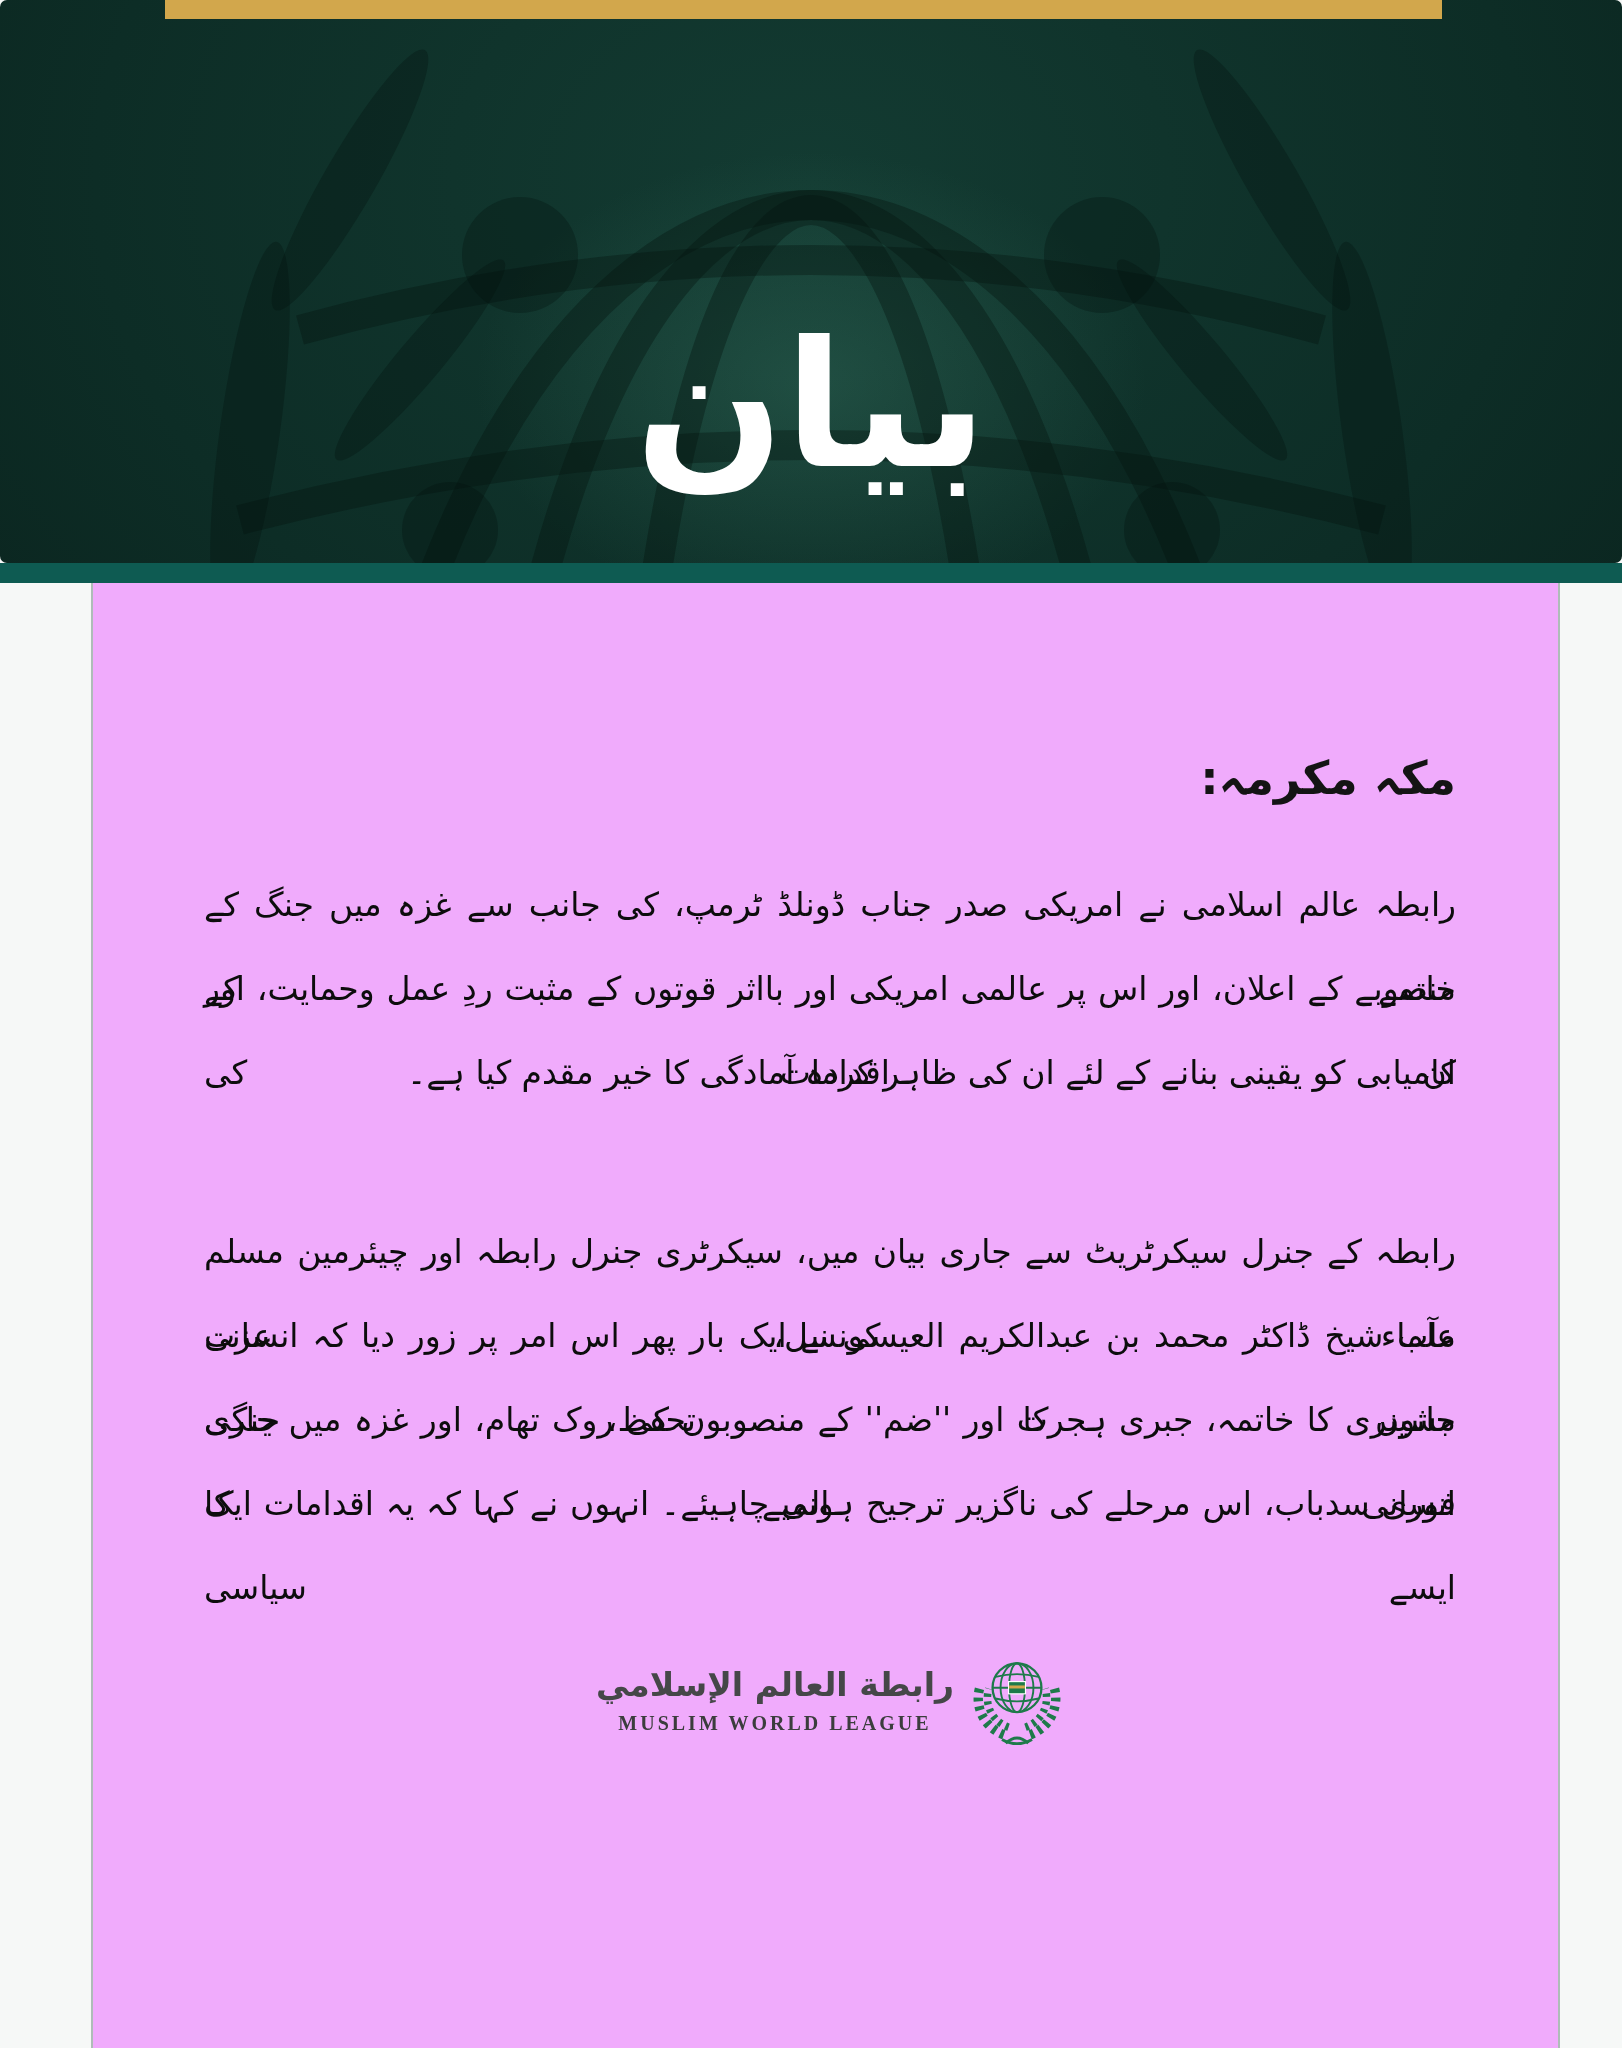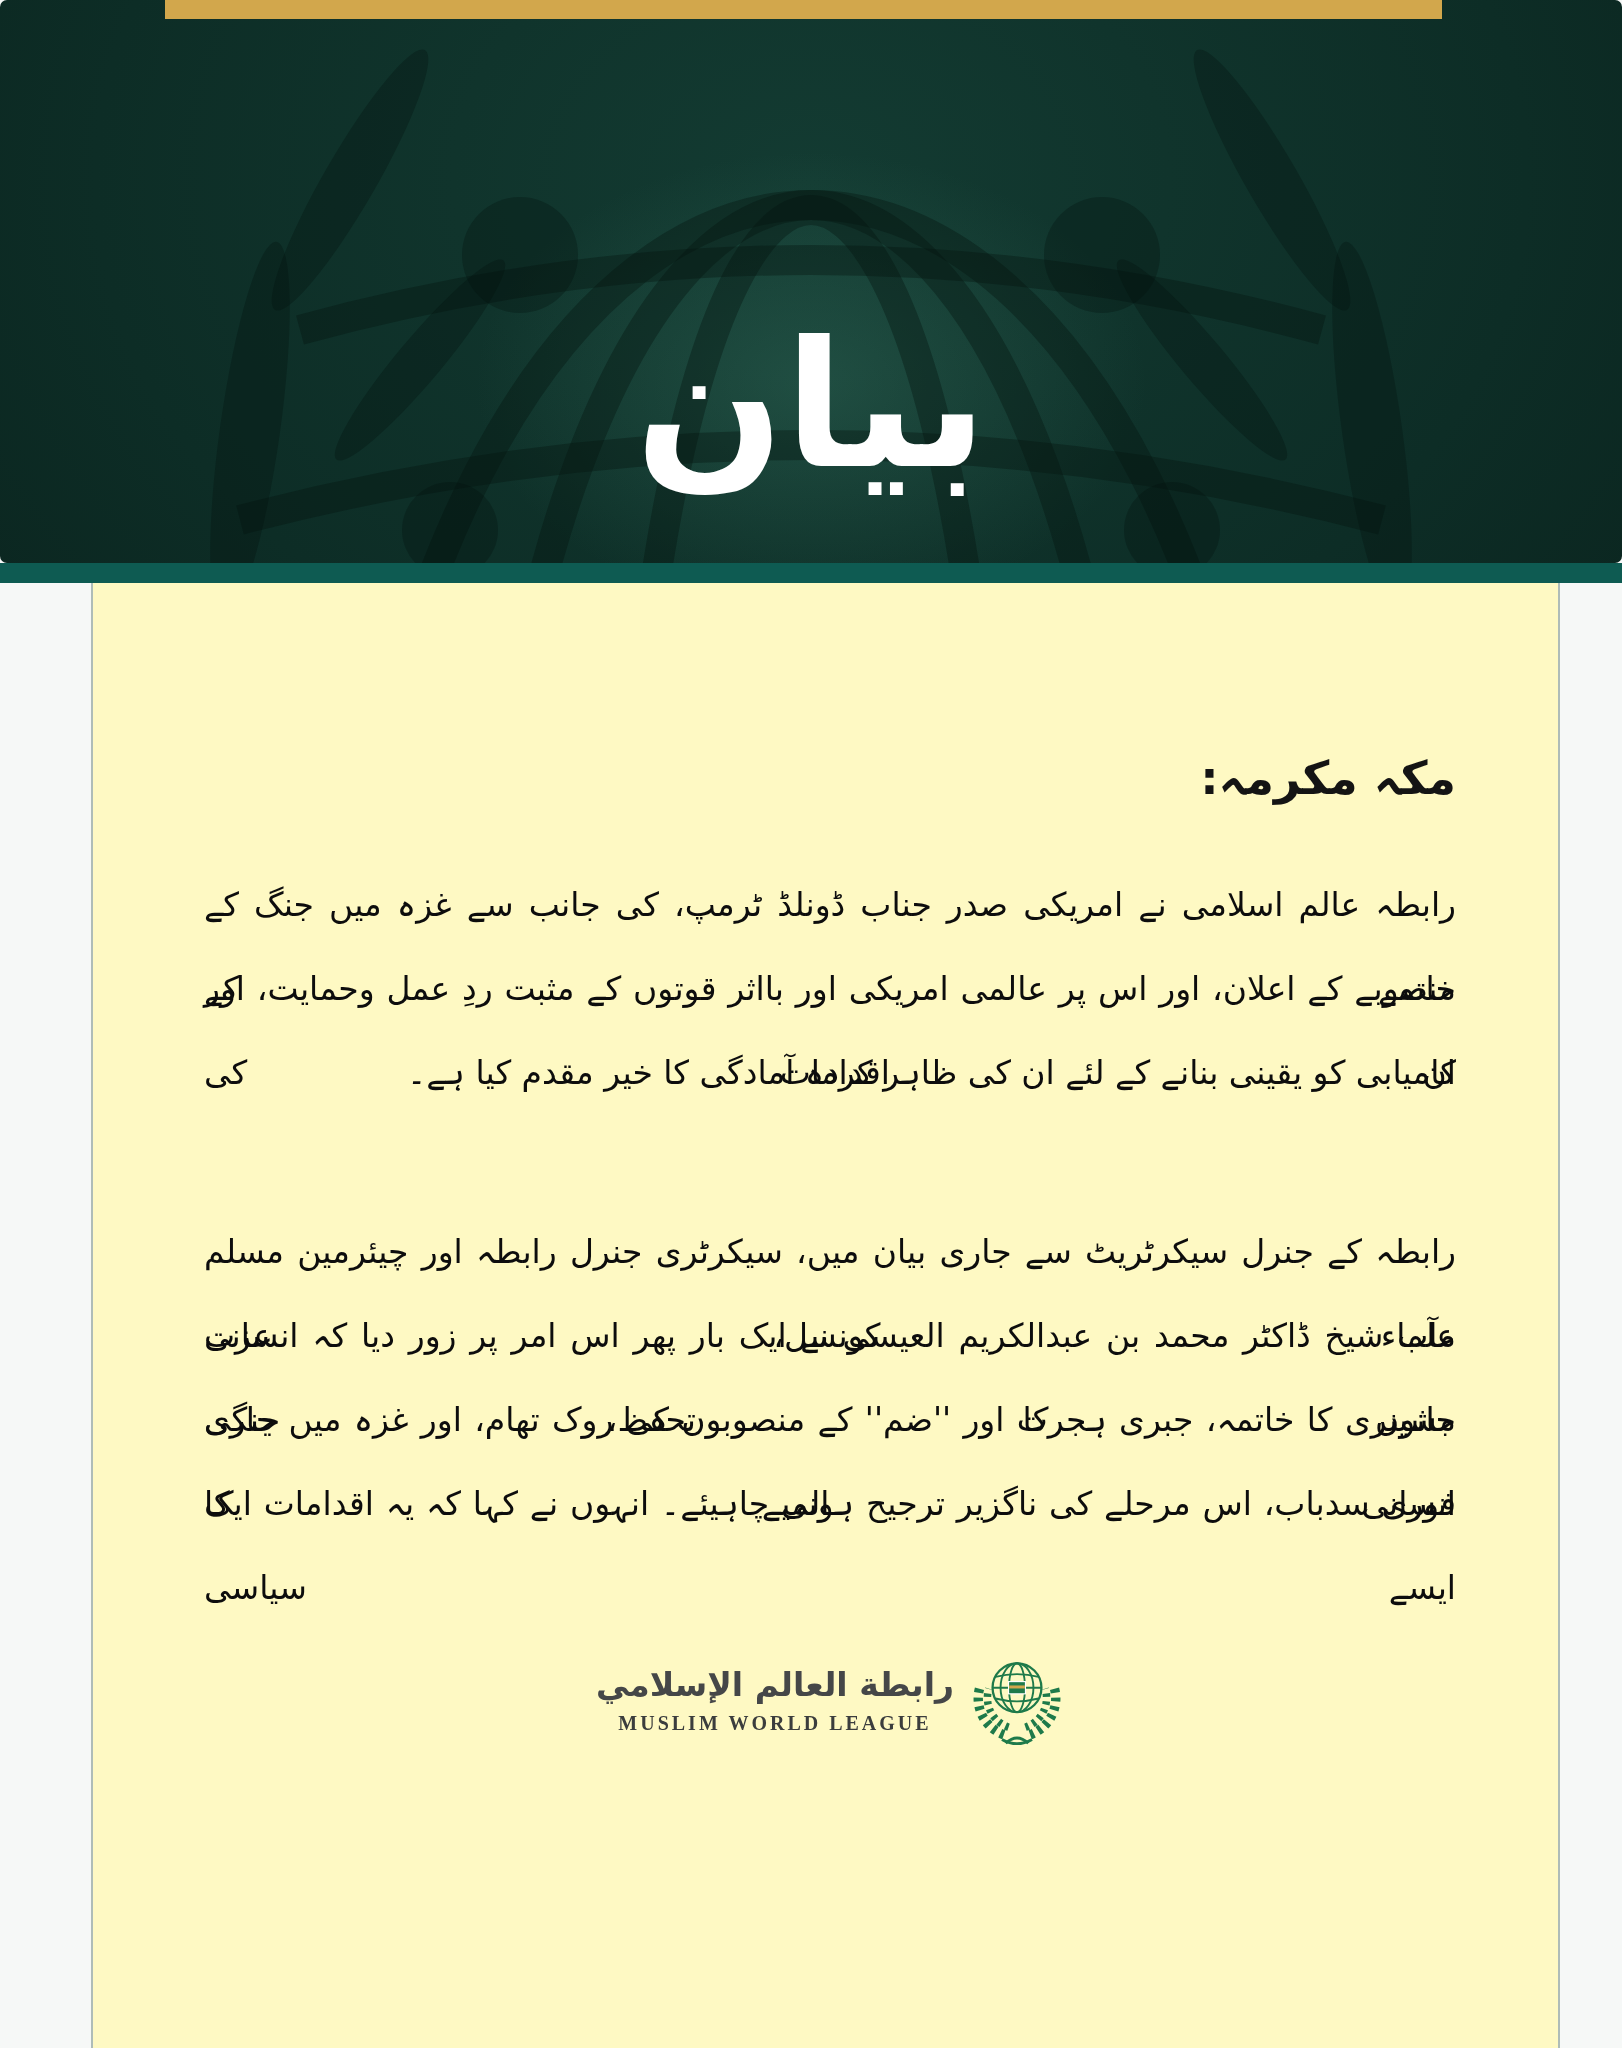--- a/index.html
+++ b/index.html
@@ -23,21 +23,21 @@
   }
 
   
   .teal-strip{height:20px;width:100%;}
 
   
   .card{
     box-sizing:border-box;
     margin:0 62px 0 91px;
     min-height:1465px;
-    background:#fef9c3;
+    background:#f0abfc;
     border-left:2px solid #aebcb8;
     border-right:2px solid #aebcb8;
   }
   .content{direction:rtl;padding:150px 102px 0 111px;color:#101010;}
 
   .dateline{
     margin:0 0 40px 0;
     font-size:46px;font-weight:bold;line-height:90px;
     text-align:right;color:#141414;
   }

